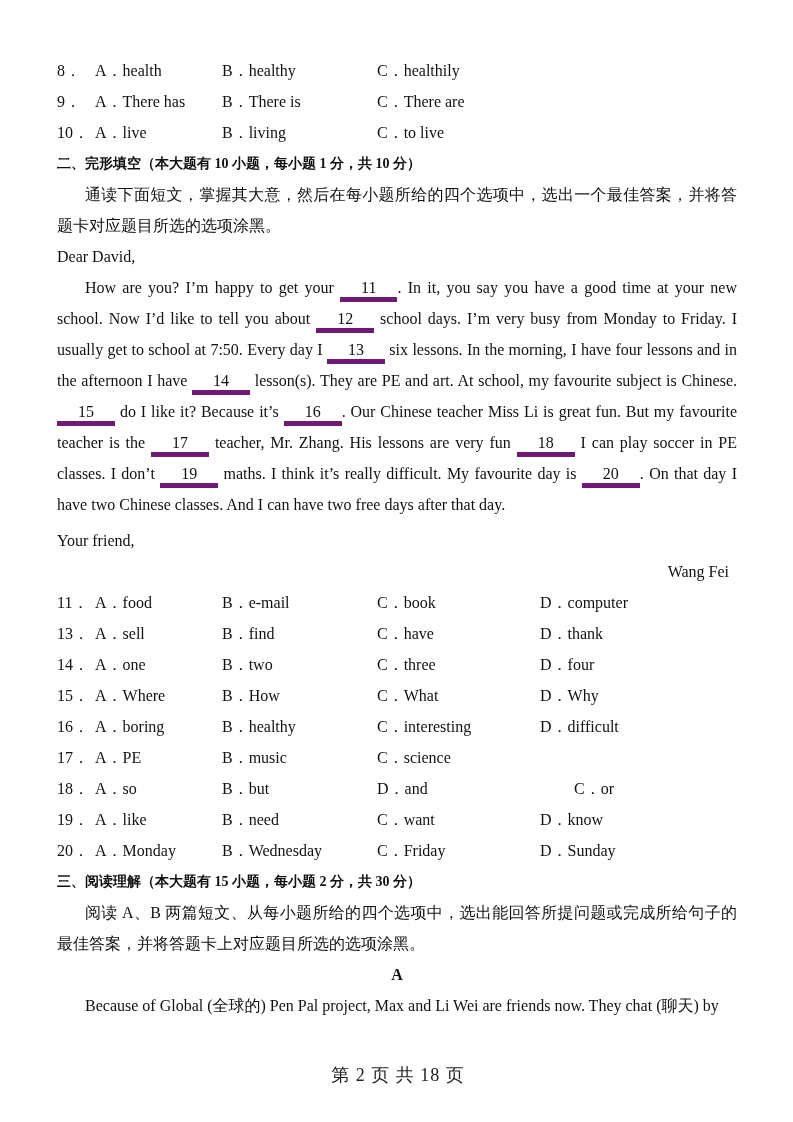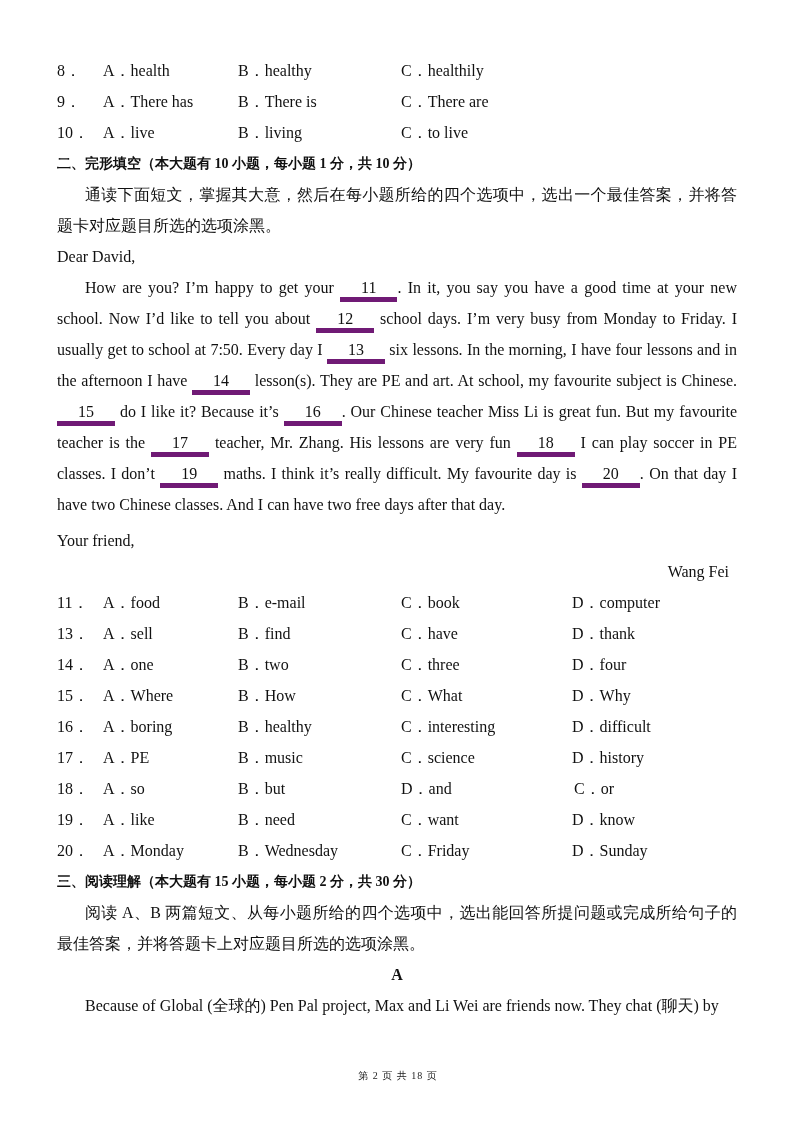--- a/index.html
+++ b/index.html
@@ -14,21 +14,21 @@
     font-family: "Liberation Serif", "DejaVu Serif", serif;
     font-size: 16px;
     line-height: 31px;
     color: #111111;
     overflow: hidden;
   }
   p { margin: 0; }
   
   .qrow { display: flex; }
   .qnum { flex: 0 0 38px; white-space: nowrap; }
-  .opt  { white-space: nowrap; overflow: visible; margin-left: 8px; }
+  .opt  { white-space: nowrap; overflow: visible; }
   .oA { flex: 0 0 127px; }
   .oB { flex: 0 0 155px; }
   .oC { flex: 0 0 163px; }
   .oD { flex: 1 1 auto; }
   
   .sec-title { font-weight: 700; font-size: 14px; }
   
   .instr { text-align: justify; text-indent: 28px; }
   .letter-salutation { text-align: left; }
   .letter-body { text-align: justify; text-indent: 28px; }
@@ -39,21 +39,21 @@
   .letter-close { text-align: left; margin-top: 5px; }
   .letter-sign  { text-align: right; padding-right: 8px; }
   .passage-label { text-align: center; font-weight: 700; }
   .passage { text-indent: 28px; white-space: nowrap; overflow: hidden; }
   
   .footer {
     position: absolute;
     left: 0; right: 11px;
     top: 1060px;
     text-align: center;
-    font-size: 10px;
+    font-size: 18px;
     letter-spacing: 1px;
     color: #222222;
     margin-left: 14px;
   }
 </style>
 </head>
 <body>
 
 <div class="page">
 
@@ -119,21 +119,20 @@
     <span class="opt oA">A．boring</span>
     <span class="opt oB">B．healthy</span>
     <span class="opt oC">C．interesting</span>
     <span class="opt oD">D．difficult</span>
   </div>
   <div class="qrow">
     <span class="qnum">17．</span>
     <span class="opt oA">A．PE</span>
     <span class="opt oB">B．music</span>
     <span class="opt oC">C．science</span>
-    <span class="opt oD">D．history</span>
   </div>
   <div class="qrow">
     <span class="qnum">18．</span>
     <span class="opt oA">A．so</span>
     <span class="opt oB">B．but</span>
     <span class="opt oD">D．and</span>
     <span class="opt oC">C．or</span>
   </div>
   <div class="qrow">
     <span class="qnum">19．</span>

